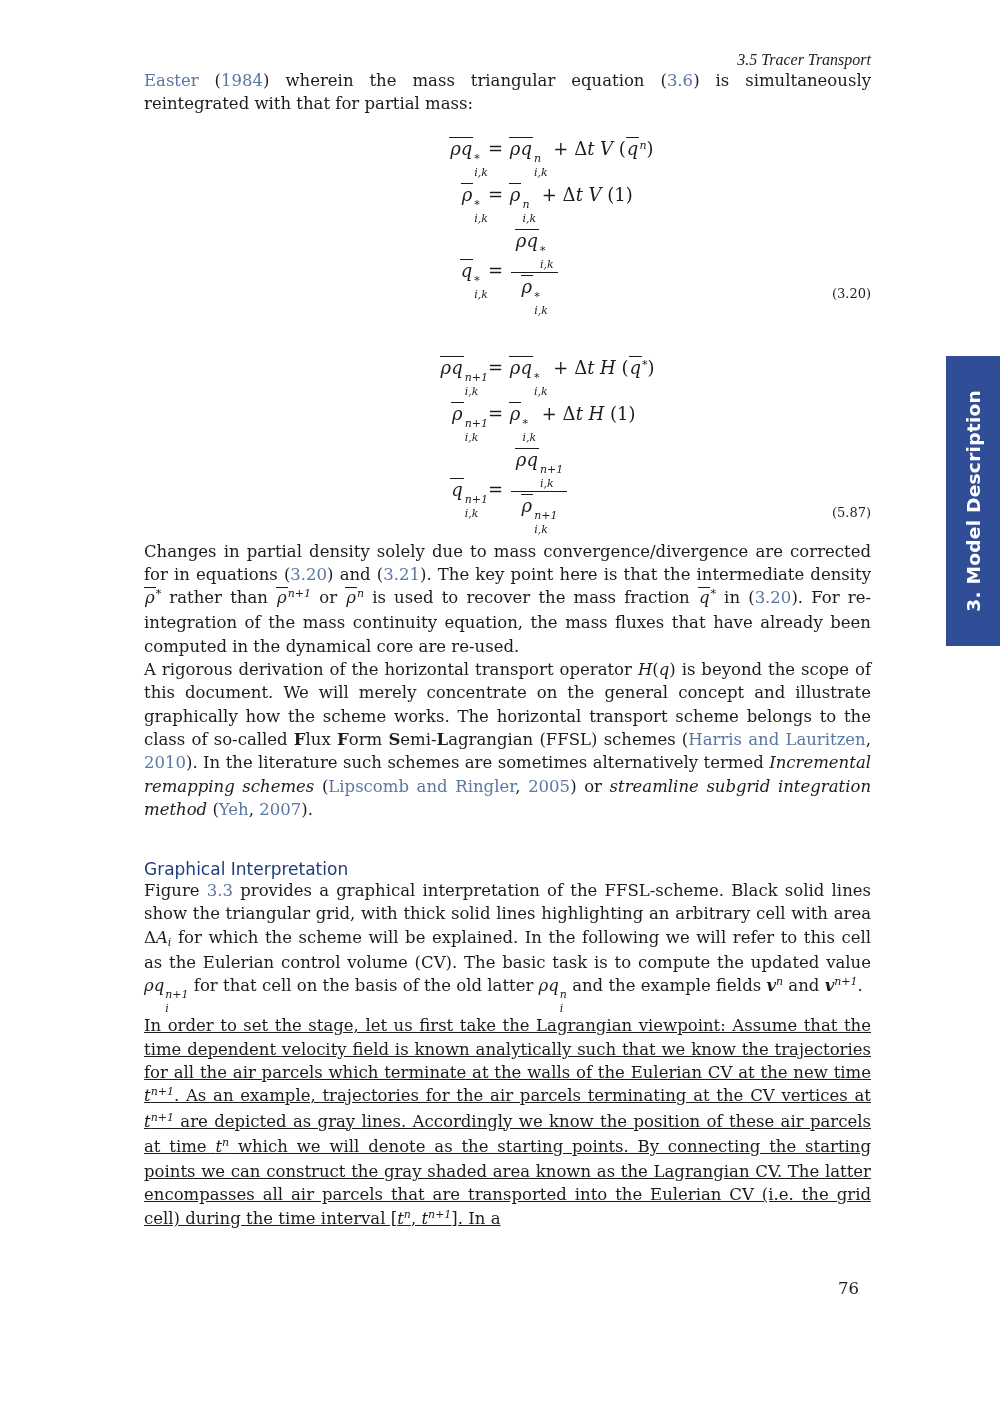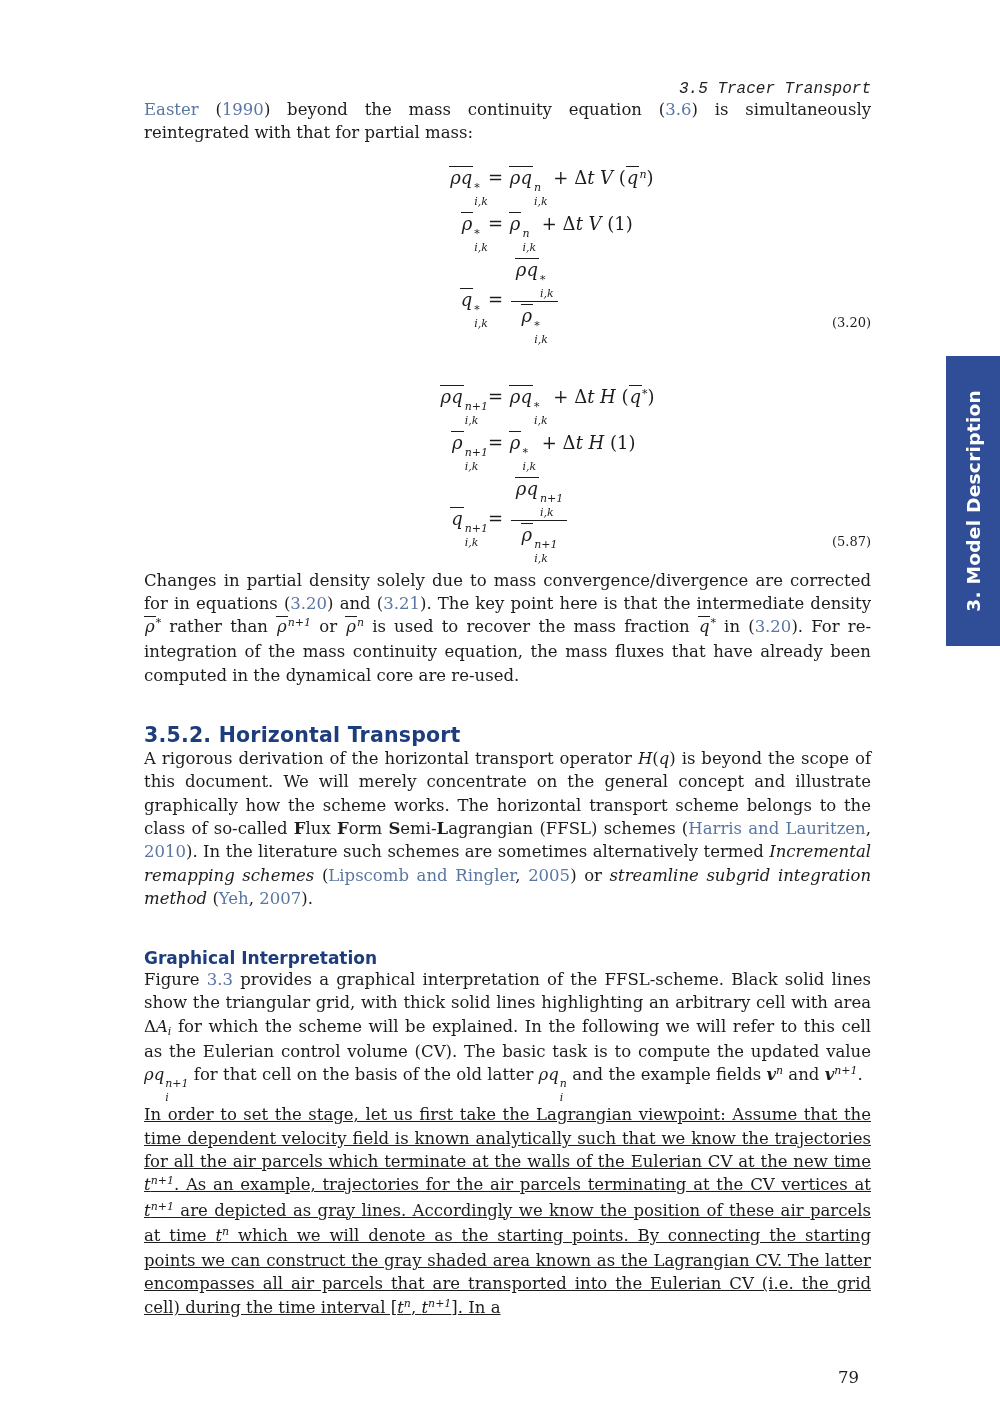--- a/index.html
+++ b/index.html
@@ -13,23 +13,23 @@
   .page{
     position:relative;
     width:1000px;height:1414px;
     background:#ffffff;
     font-family:"DejaVu Serif", serif;
     color:var(--body-text);
     overflow:hidden;
   }
   .content{position:absolute;left:144px;top:0;width:727px;}
   .running-header{
-    margin-top:80px;
+    margin-top:51px;
     text-align:right;
-    font-family:Liberation Mono, monospace;
+    font-family:Liberation Serif, serif;
     font-style:italic;
     font-size:16px;
     color:#222;
   }
   p.body-par{
     font-size:16.5px;
     line-height:23.3px;
     text-align:justify;
     margin:0;
   }
@@ -42,21 +42,21 @@
     margin:36px 0 0 0;
     font-family:"DejaVu Sans", sans-serif;
     font-weight:bold;
     color:var(--heading);
     font-size:20.5px;
     letter-spacing:0.2px;
   }
   .sub-heading{
     margin:38px 0 0 0;
     font-family:"DejaVu Sans", sans-serif;
-    font-weight:bold;
+    font-weight:normal;
     color:var(--heading);
     font-size:17px;
   }
   
   .seg-pl{}
   .seg-link{color:var(--link);margin-top:20px;}
   .seg-it{font-style:italic;}
   .seg-b{font-weight:bold;}
   .seg-mi{font-style:italic;}
   .seg-mb{font-style:italic;font-weight:bold;}
@@ -140,21 +140,21 @@
 <div class="page">
 
   <div class="side-tab">
     <span class="tab-label">3. Model Description</span>
   </div>
 
   <div class="content">
 
     <div class="running-header">3.5 Tracer Transport</div>
 
-    <p class="body-par p1"><span class="seg-link">Easter</span><span class="seg-pl"> (</span><span class="seg-link">1990</span><span class="seg-pl">) beyond the mass continuity equation (</span><span class="seg-link">3.6</span><span class="seg-pl">) is simultaneously reintegrated with that for partial mass:</span></p>
+    <p class="body-par p1"><span class="seg-link">Easter</span><span class="seg-pl"> (</span><span class="seg-link">1984</span><span class="seg-pl">) wherein the mass triangular equation (</span><span class="seg-link">3.6</span><span class="seg-pl">) is simultaneously reintegrated with that for partial mass:</span></p>
 
     <div class="equation eq-320">
       <div class="eq-lines">
           <div class="eq-line"><span class="eq-lhs"><span class="seg-ov">ρq</span><span class="stack">
                 <span class="st-sup">*</span>
                 <span class="st-sub">i,k</span>
               </span></span><span class="eq-rhs"><span class="seg-pl">= </span><span class="seg-ov">ρq</span><span class="stack">
                 <span class="st-sup">n</span>
                 <span class="st-sub">i,k</span>
               </span><span class="seg-pl"> + Δ</span><span class="seg-mi">t</span><span class="seg-pl"> </span><span class="seg-cal">V</span><span class="seg-pl"> (</span><span class="seg-ov">q</span><span class="seg-sup">n</span><span class="seg-pl">)</span></span></div>
@@ -210,32 +210,31 @@
                     <span class="st-sup">n+1</span>
                     <span class="st-sub">i,k</span>
                   </span></span>
               </span></span></div>
         </div>
       <div class="eq-number">(5.87)</div>
     </div>
 
     <p class="body-par p2"><span class="seg-pl">Changes in partial density solely due to mass convergence/divergence are corrected for in equations (</span><span class="seg-link">3.20</span><span class="seg-pl">) and (</span><span class="seg-link">3.21</span><span class="seg-pl">). The key point here is that the intermediate density </span><span class="seg-ov">ρ</span><span class="seg-sup">*</span><span class="seg-pl"> rather than </span><span class="seg-ov">ρ</span><span class="seg-sup">n+1</span><span class="seg-pl"> or </span><span class="seg-ov">ρ</span><span class="seg-sup">n</span><span class="seg-pl"> is used to recover the mass fraction </span><span class="seg-ov">q</span><span class="seg-sup">*</span><span class="seg-pl"> in (</span><span class="seg-link">3.20</span><span class="seg-pl">). For re-integration of the mass continuity equation, the mass fluxes that have already been computed in the dynamical core are re-used.</span></p>
 
-    <h2 class="section-heading">3.5.2. Horizontal Transport</h2>
 
     <p class="body-par p3"><span class="seg-pl">A rigorous derivation of the horizontal transport operator </span><span class="seg-cal">H</span><span class="seg-pl">(</span><span class="seg-mi">q</span><span class="seg-pl">)</span><span class="seg-pl"> is beyond the scope of this document. We will merely concentrate on the general concept and illustrate graphically how the scheme works. The horizontal transport scheme belongs to the class of so-called </span><span class="seg-b">F</span><span class="seg-pl">lux </span><span class="seg-b">F</span><span class="seg-pl">orm </span><span class="seg-b">S</span><span class="seg-pl">emi-</span><span class="seg-b">L</span><span class="seg-pl">agrangian (FFSL) schemes (</span><span class="seg-link">Harris and Lauritzen</span><span class="seg-pl">, </span><span class="seg-link">2010</span><span class="seg-pl">). In the literature such schemes are sometimes alternatively termed </span><span class="seg-it">Incremental remapping schemes</span><span class="seg-pl"> (</span><span class="seg-link">Lipscomb and Ringler</span><span class="seg-pl">, </span><span class="seg-link">2005</span><span class="seg-pl">) or </span><span class="seg-it">streamline subgrid integration method</span><span class="seg-pl"> (</span><span class="seg-link">Yeh</span><span class="seg-pl">, </span><span class="seg-link">2007</span><span class="seg-pl">).</span></p>
 
     <h3 class="sub-heading">Graphical Interpretation</h3>
 
     <p class="body-par p4"><span class="seg-pl">Figure </span><span class="seg-link">3.3</span><span class="seg-pl"> provides a graphical interpretation of the FFSL-scheme. Black solid lines show the triangular grid, with thick solid lines highlighting an arbitrary cell with area Δ</span><span class="seg-mi">A</span><span class="seg-sub">i</span><span class="seg-pl"> for which the scheme will be explained. In the following we will refer to this cell as the Eulerian control volume (CV). The basic task is to compute the updated value </span><span class="seg-mi">ρq</span><span class="stack">
           <span class="st-sup">n+1</span>
           <span class="st-sub">i</span>
         </span><span class="seg-pl"> for that cell on the basis of the old latter </span><span class="seg-mi">ρq</span><span class="stack">
           <span class="st-sup">n</span>
           <span class="st-sub">i</span>
         </span><span class="seg-pl"> and the example fields </span><span class="seg-mb">v</span><span class="seg-sup">n</span><span class="seg-pl"> and </span><span class="seg-mb">v</span><span class="seg-sup">n+1</span><span class="seg-pl">.</span></p>
 
     <p class="body-par p5"><span class="seg-pl">In order to set the stage, let us first take the Lagrangian viewpoint: Assume that the time dependent velocity field is known analytically such that we know the trajectories for all the air parcels which terminate at the walls of the Eulerian CV at the new time </span><span class="seg-mi">t</span><span class="seg-sup">n+1</span><span class="seg-pl">. As an example, trajectories for the air parcels terminating at the CV vertices at </span><span class="seg-mi">t</span><span class="seg-sup">n+1</span><span class="seg-pl"> are depicted as gray lines. Accordingly we know the position of these air parcels at time </span><span class="seg-mi">t</span><span class="seg-sup">n</span><span class="seg-pl"> which we will denote as the starting points. By connecting the starting points we can construct the gray shaded area known as the Lagrangian CV. The latter encompasses all air parcels that are transported into the Eulerian CV (i.e. the grid cell) during the time interval [</span><span class="seg-mi">t</span><span class="seg-sup">n</span><span class="seg-pl">, </span><span class="seg-mi">t</span><span class="seg-sup">n+1</span><span class="seg-pl">]. In a</span></p>
 
-    <div class="page-number">79</div>
+    <div class="page-number">76</div>
 
   </div>
 </div>
 
 </body></html>

